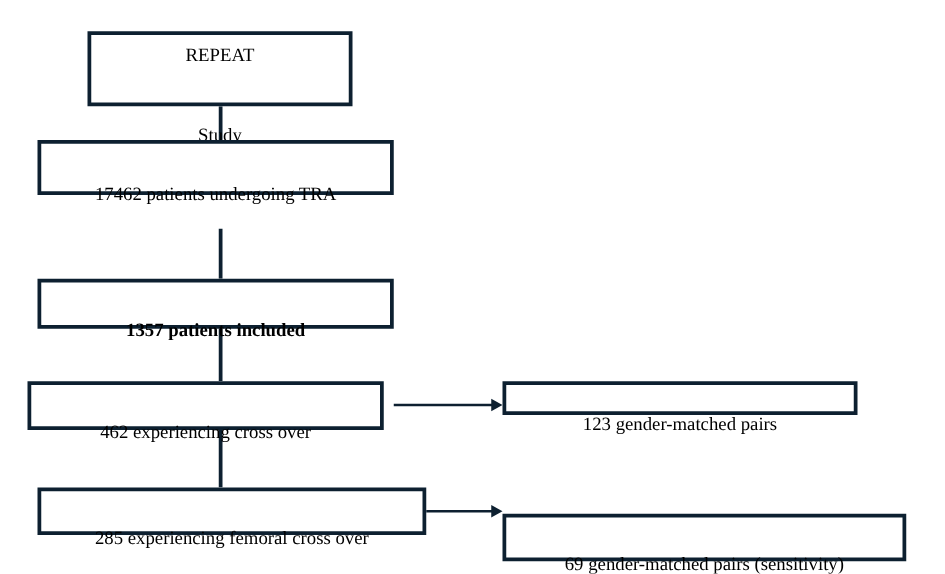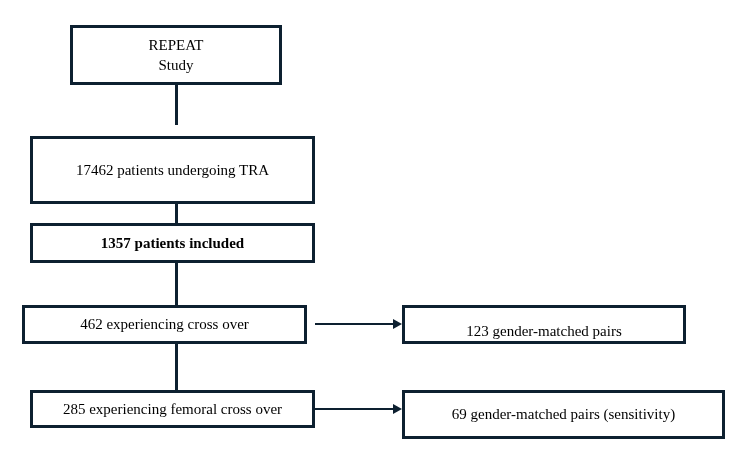--- a/index.html
+++ b/index.html
@@ -22,30 +22,30 @@
     background: #ffffff;
     display: flex;
     align-items: center;
     justify-content: center;
     text-align: center;
     color: #000000;
     font-size: 15px;
     line-height: 1.35;
     z-index: 2;
   }
-  .node span { display: block; white-space: nowrap; }
+  .node span { display: block; white-space: nowrap; margin-top: 44px; }
   
   #node-repeat        { left: 70px;  top: 25px;  width: 212px; height: 60px; }
-  #node-undergoing    { left: 30px;  top: 136px; width: 285px; height: 68px; }
+  #node-undergoing    { left: 30px;  top: 112px; width: 285px; height: 44px; }
   #node-included      { left: 30px;  top: 223px; width: 285px; height: 40px; font-weight: bold; }
   #node-crossover     { left: 22px;  top: 305px; width: 285px; height: 39px; }
-  #node-femoral       { left: 30px;  top: 390px; width: 285px; height: 38px; }
+  #node-femoral       { left: 30px;  top: 390px; width: 311px; height: 38px; }
   
-  #node-pairs         { left: 402px; top: 305px; width: 284px; height: 39px; align-items: flex-end; }
-  #node-pairs-sens    { left: 402px; top: 390px; width: 323px; height: 49px; }
+  #node-pairs         { left: 402px; top: 305px; width: 284px; height: 27px; }
+  #node-pairs-sens    { left: 402px; top: 411px; width: 323px; height: 38px; }
 
   
   .stem {
     position: absolute;
     left: 175px;
     width: 3px;
     background: #0d2030;
     z-index: 1;
   }
   #stem-1 { top: 85px;  height: 40px; }

